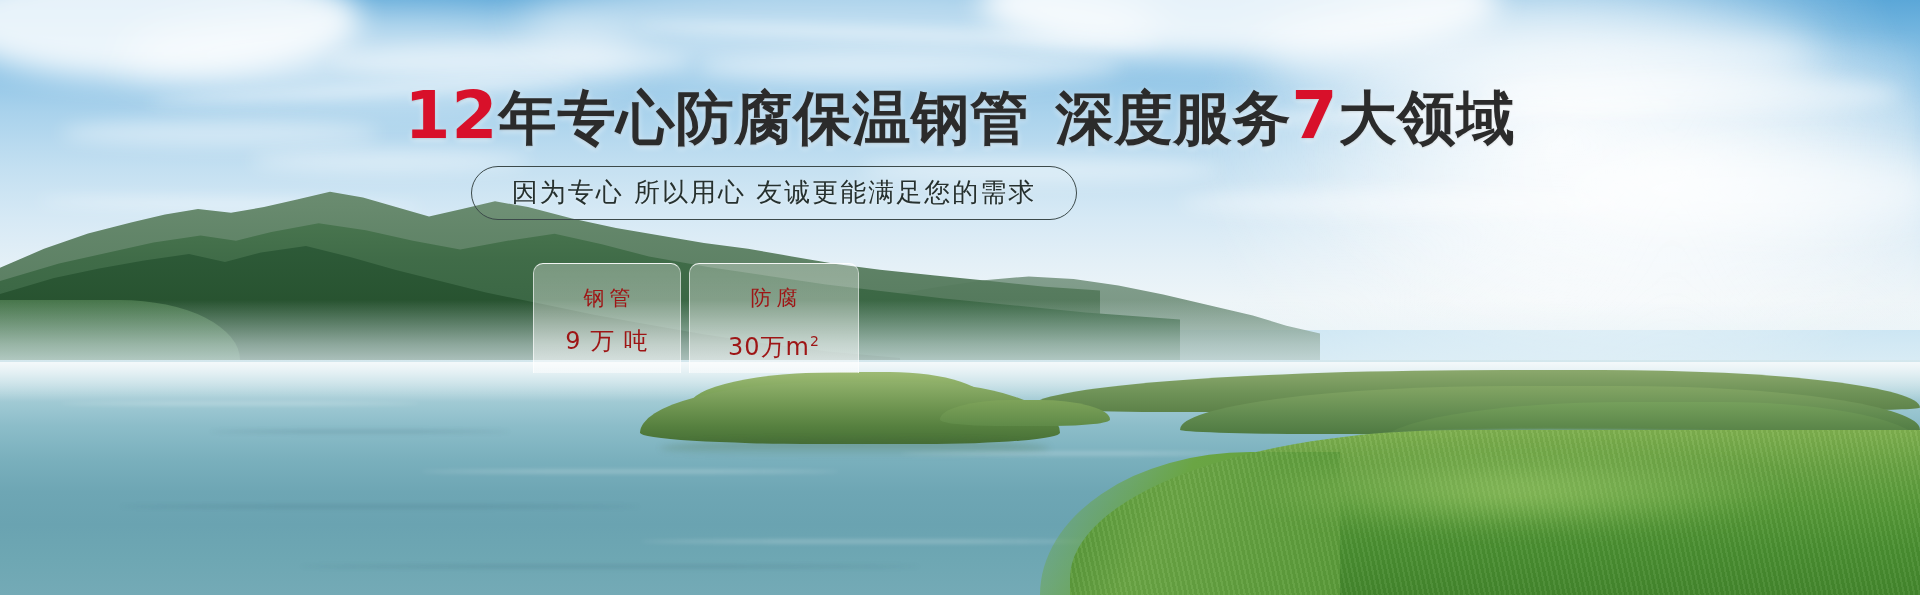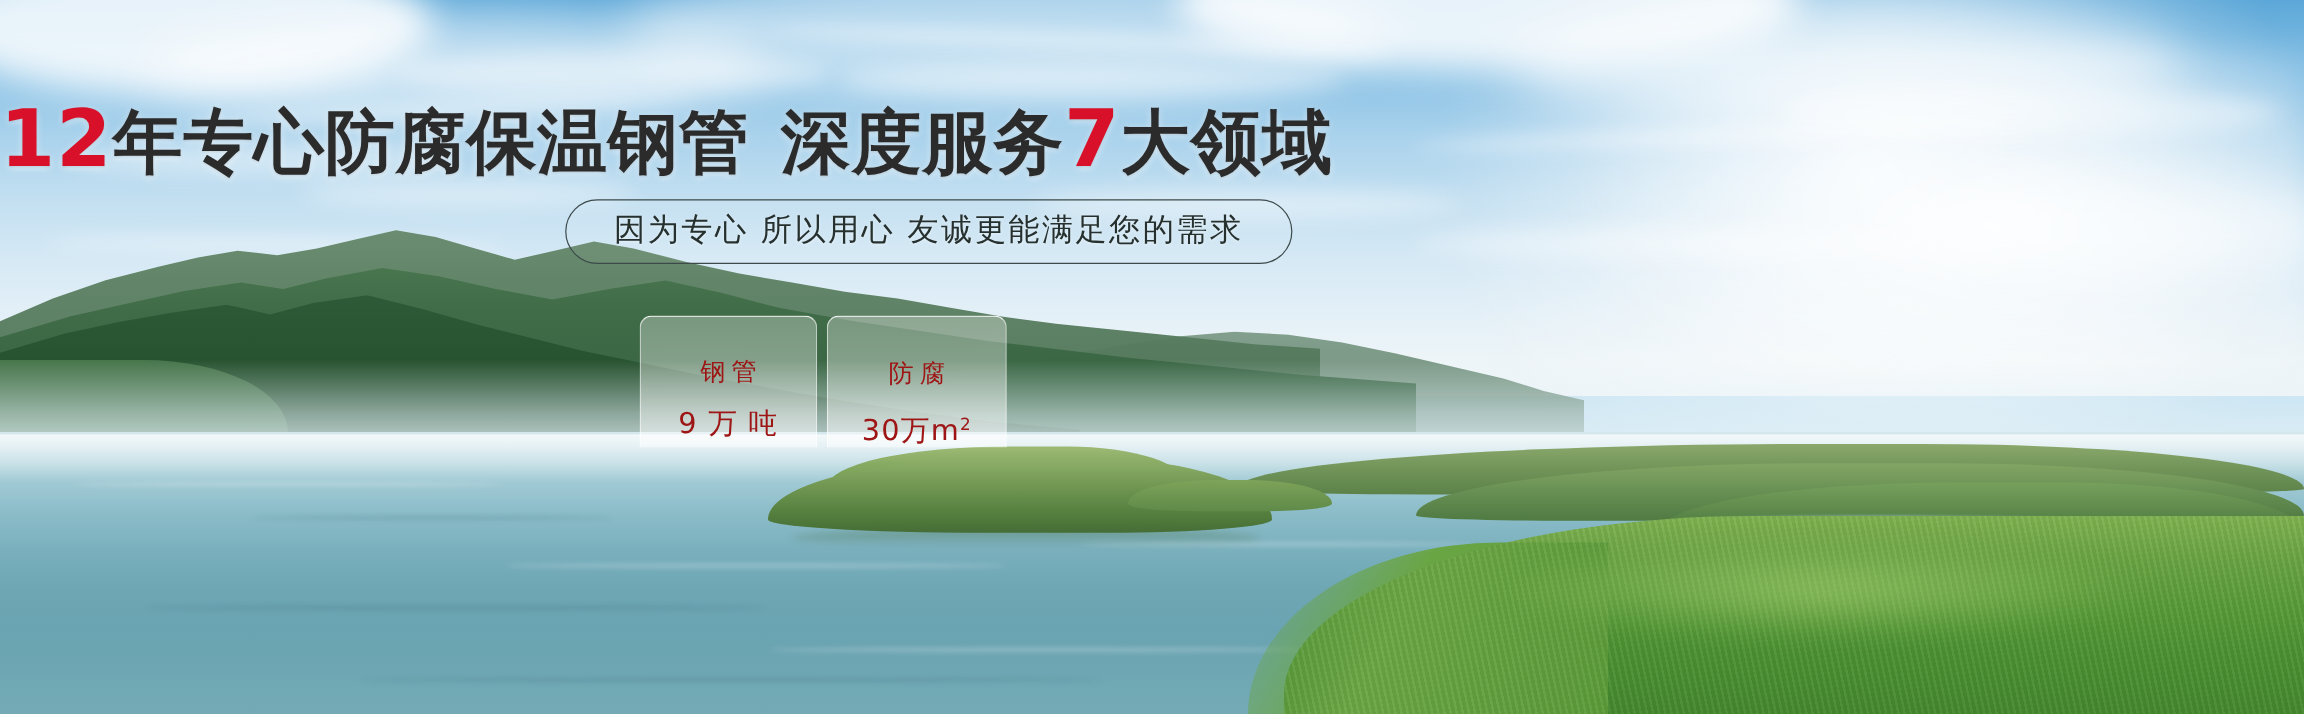--- a/index.html
+++ b/index.html
@@ -180,21 +180,21 @@
   }
   .bank-left{
     position:absolute;left:0;top:300px;width:240px;height:60px;
     background:linear-gradient(180deg,#4b7a4e 0%,#3c6b41 100%);
     border-radius:0 50% 0 0/0 100% 0 0;opacity:.9;
   }
 
   
   .headline{
     position:absolute;left:0;top:84px;width:1920px;
-    white-space:nowrap;
+    text-align:center;white-space:nowrap;
     font-family:"DejaVu Sans","Liberation Sans",sans-serif;
     font-weight:700;font-size:58px;line-height:64px;
     letter-spacing:1px;
     color:#2b2b2b;
     text-shadow:0 2px 6px rgba(255,255,255,.55),0 1px 2px rgba(0,0,0,.18);
   }
   .headline .num{
     color:#d8102a;font-size:66px;
     font-family:"DejaVu Sans","Liberation Sans",sans-serif;
     font-weight:700;
@@ -224,23 +224,23 @@
   }
   .card{
     width:148px;height:110px;
     background:linear-gradient(180deg,rgba(255,255,255,.30) 0%,rgba(255,255,255,.40) 48%,rgba(255,255,255,.52) 100%);
     border-top:1.5px solid rgba(255,255,255,.85);
     border-left:1.5px solid rgba(255,255,255,.62);
     border-right:1.5px solid rgba(255,255,255,.5);
     border-bottom:none;
     border-radius:10px 10px 0 0;
     display:flex;flex-direction:column;align-items:center;
-    padding-top:34px;box-sizing:border-box;
-  }
-  .card.wide{width:150px;justify-content:flex-end;}
+    padding-top:22px;box-sizing:border-box;
+  }
+  .card.wide{width:170px;}
   .card-label{
     font-family:"DejaVu Sans","Liberation Sans",sans-serif;
     font-size:21px;line-height:24px;letter-spacing:5px;
     color:#9e1515;font-weight:400;
     text-indent:5px;
   }
   .card-value{
     margin-top:17px;
     font-family:"DejaVu Sans","Liberation Sans",sans-serif;
     font-size:24px;line-height:28px;letter-spacing:1px;

